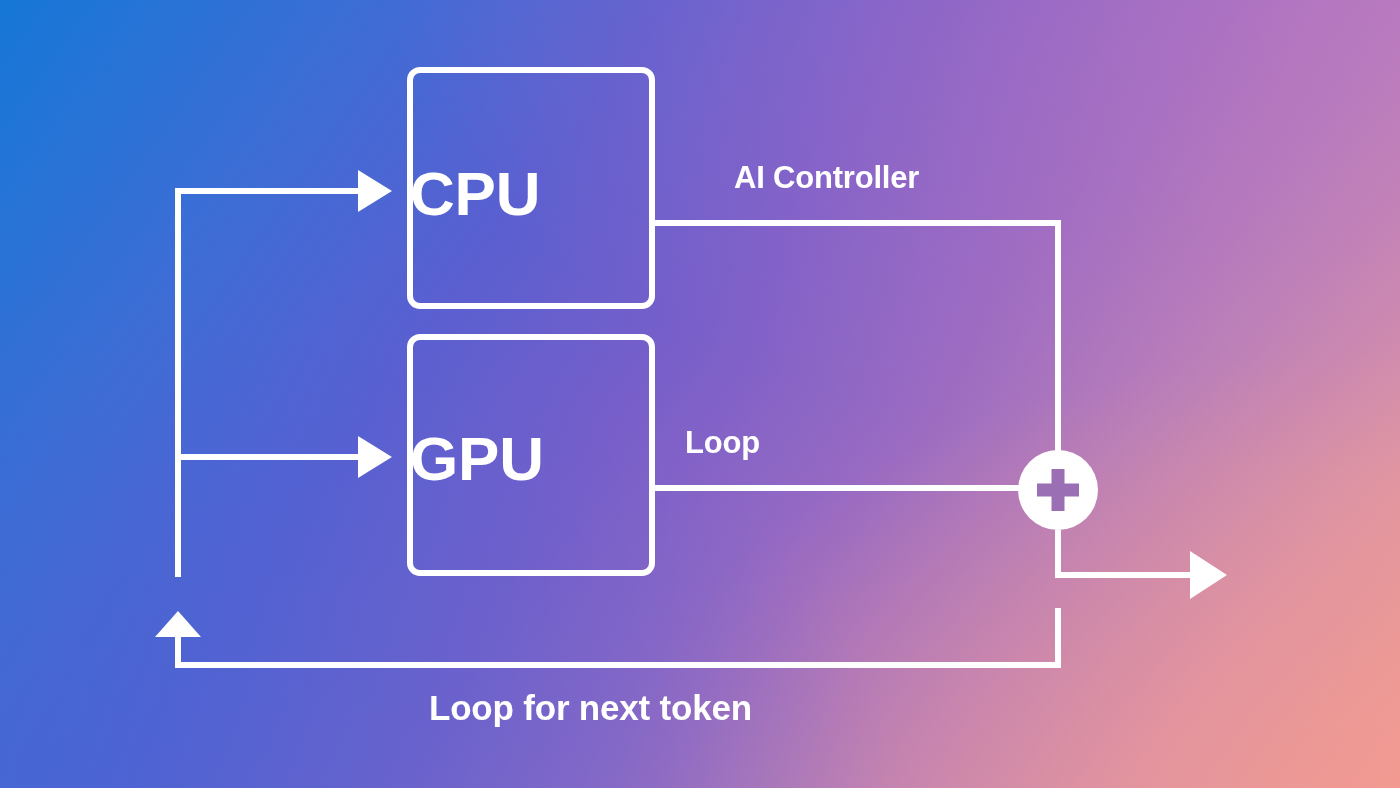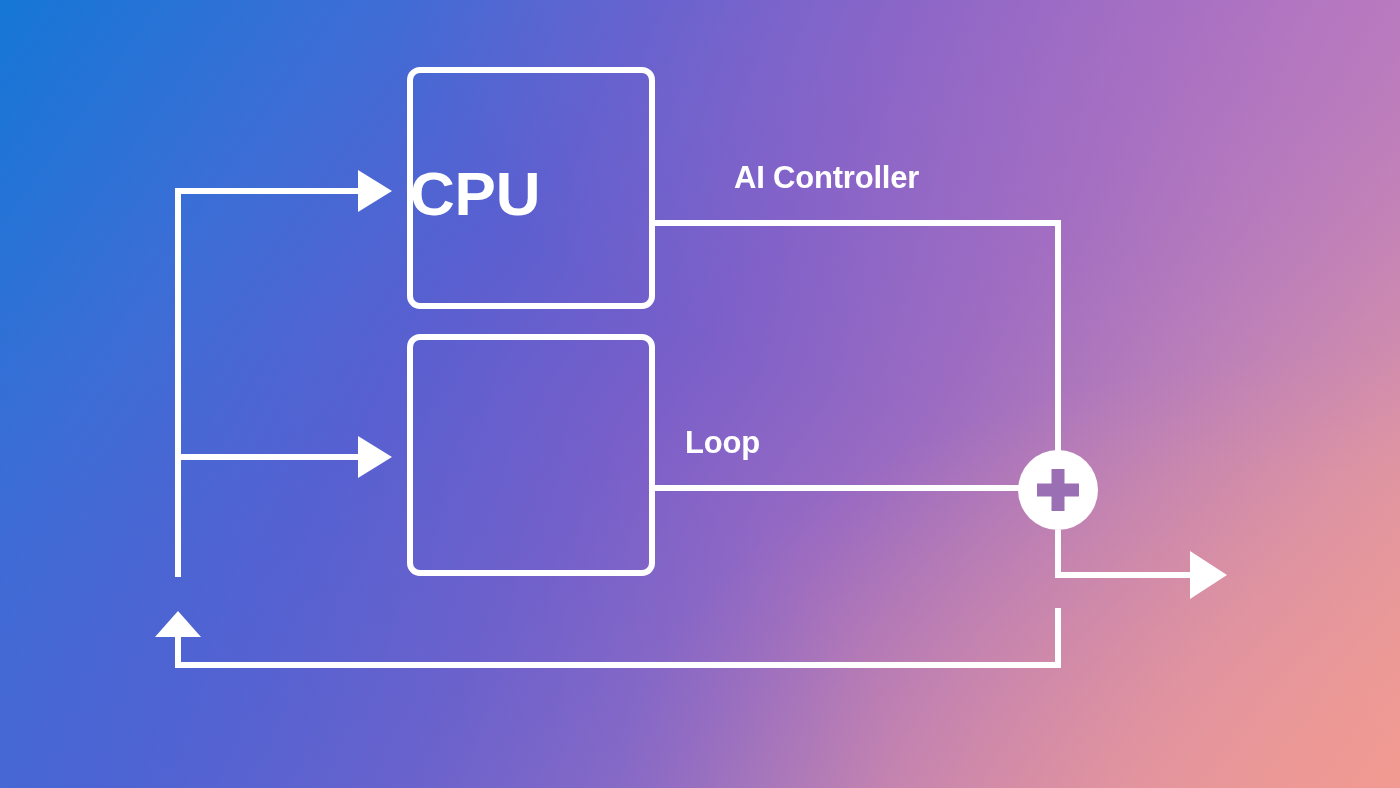--- a/index.html
+++ b/index.html
@@ -112,18 +112,20 @@
     <path class="wire-sq" d="M 1058 530 L 1058 575 L 1196 575"></path>
     <polygon class="arrowhead" points="1190,551 1227,575 1190,599"></polygon>
 
     <path class="wire-sq" d="M 1058 608 L 1058 665 L 178 665 L 178 634"></path>
     <polygon class="arrowhead" points="155,637 178,611 201,637"></polygon>
 
   </svg>
 
   <div class="label node-label" id="cpu-label">CPU</div>
 
+  <div class="label node-label" id="gpu-label">GPU</div>
 
   <div class="label edge-label" id="ai-controller-label">AI Controller</div>
 
   <div class="label edge-label" id="model-label">Loop</div>
 
+  <div class="label loop-label" id="loop-label">Loop for next token</div>
 </div>
 
 </body></html>

